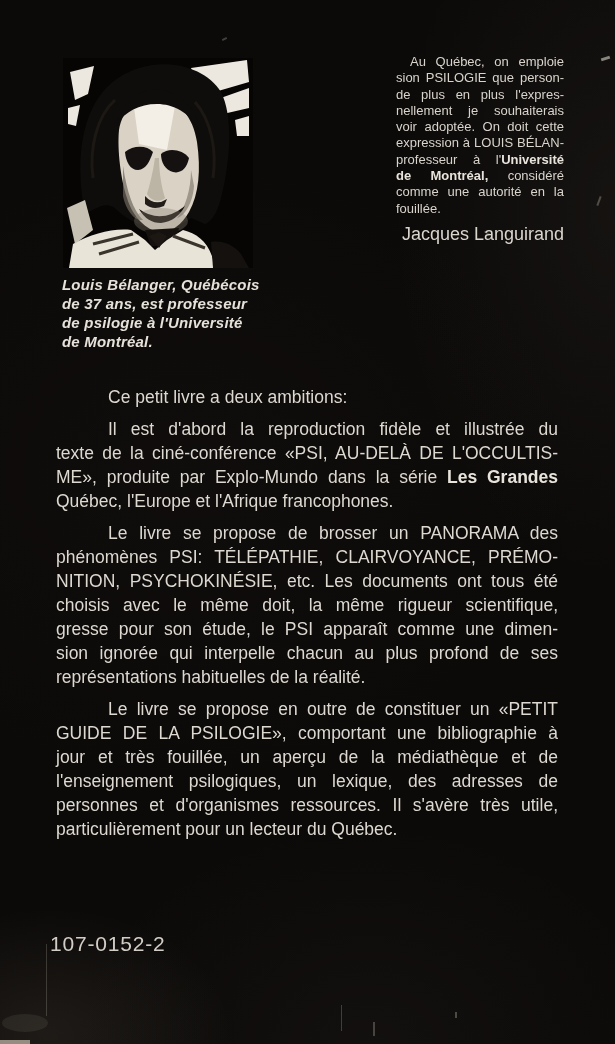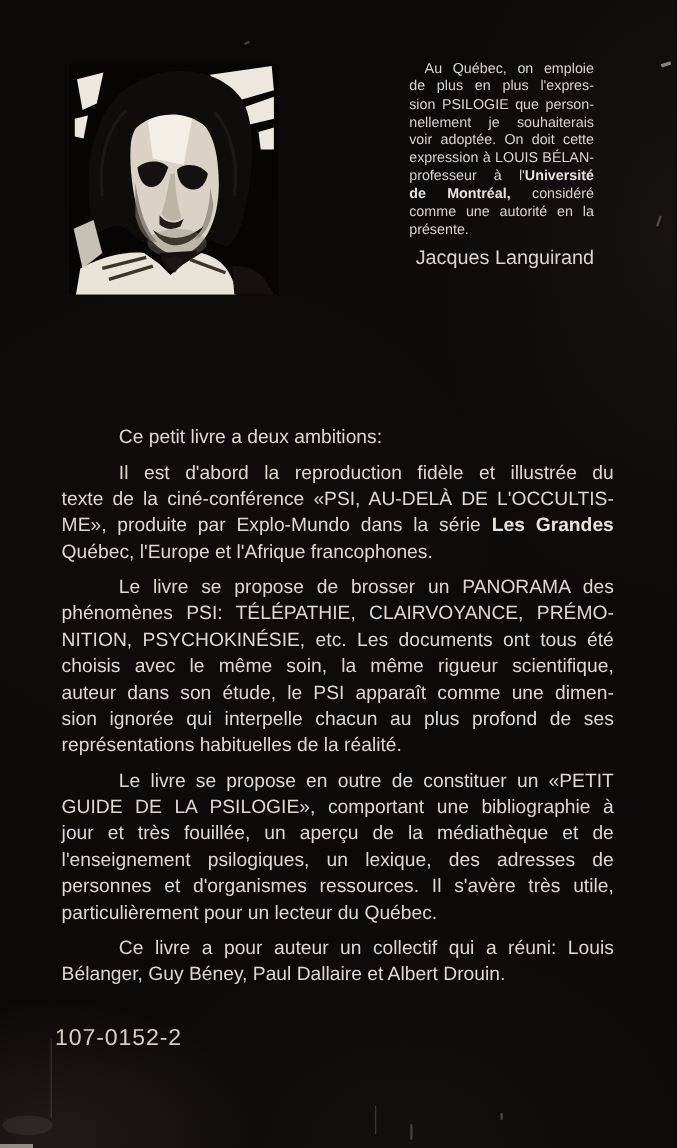--- a/index.html
+++ b/index.html
@@ -22,21 +22,21 @@
   }
   .caption{
     position:absolute;left:62px;top:275px;width:250px;
     font-size:15px;line-height:19px;
     font-weight:bold;font-style:italic;
     color:#e6e2da;
     letter-spacing:0.2px;
   }
   .caption .line{text-align:left;}
   .quote{
-    position:absolute;left:372px;top:54px;width:168px;
+    position:absolute;left:396px;top:54px;width:168px;
     font-size:13px;line-height:16.3px;
     color:#d8d4cc;
   }
   .quote .line{text-align:justify;text-align-last:justify;white-space:nowrap;}
   .quote .line.last{text-align-last:left;}
   .quote .line.indent{text-indent:14px;}
   .attribution{
     margin-top:9px;text-align:right;font-size:18px;color:#dad6ce;
   }
   .bodytext{
@@ -107,67 +107,69 @@
       <path d="M82,172 L116,170 L112,188 L88,188 Z" fill="#15110e"></path>
 
       <path d="M6,210 L10,186 C28,176 50,170 68,172 L82,182 L92,192 L104,182 L120,172 C136,176 148,186 152,210 Z" fill="#e9e4d8"></path>
       <path d="M86,178 L96,190 L104,178 L96,174 Z" fill="#1c1712"></path>
       <path d="M30,186 L70,176 M36,196 L76,184 M110,178 L142,190" stroke="#3a342c" stroke-width="3" fill="none"></path>
       <polygon points="4,150 22,142 30,172 12,186" fill="#ddd6c8" opacity="0.9"></polygon>
       <path d="M150,210 L148,184 C158,182 170,186 178,196 L186,210 Z" fill="#14110e"></path>
     </svg>
   </div>
 
+  <div class="caption">
+      <div class="line">Louis Bélanger, Québécois</div>
+      <div class="line">de 37 ans, est professeur</div>
+      <div class="line">de psilogie à l'Université</div>
+      <div class="line">de Montréal.</div>
+    </div>
 
   <div class="quote">
     <div>
         <div class="line indent">Au Québec, on emploie</div>
+        <div class="line">sion PSILOGIE que person-</div>
         <div class="line">de plus en plus l'expres-</div>
-        <div class="line">sion PSILOGIE que person-</div>
         <div class="line">nellement je souhaiterais</div>
         <div class="line">voir adoptée. On doit cette</div>
         <div class="line">expression à LOUIS BÉLAN-</div>
         <div class="line">professeur à l'<b>Université</b></div>
         <div class="line"><b>de Montréal,</b> considéré</div>
         <div class="line">comme une autorité en la</div>
-        <div class="line last">présente.</div>
+        <div class="line last">fouillée.</div>
       </div>
     <div class="attribution">Jacques Languirand</div>
   </div>
 
   <div class="bodytext">
     <div class="para">
         <div class="line indent last">Ce petit livre a deux ambitions:</div>
       </div>
     <div class="para">
         <div class="line indent">Il est d'abord la reproduction fidèle et illustrée du</div>
         <div class="line">texte de la ciné-conférence «PSI, AU-DELÀ DE L'OCCULTIS-</div>
         <div class="line">ME», produite par Explo-Mundo dans la série <b>Les Grandes</b></div>
         <div class="line last">Québec, l'Europe et l'Afrique francophones.</div>
       </div>
     <div class="para">
         <div class="line indent">Le livre se propose de brosser un PANORAMA des</div>
         <div class="line">phénomènes PSI: TÉLÉPATHIE, CLAIRVOYANCE, PRÉMO-</div>
         <div class="line">NITION, PSYCHOKINÉSIE, etc. Les documents ont tous été</div>
-        <div class="line">choisis avec le même soin, la même rigueur scientifique,</div>
-        <div class="line">auteur dans son étude, le PSI apparaît comme une dimen-</div>
+        <div class="line">choisis avec le même doit, la même rigueur scientifique,</div>
+        <div class="line">gresse pour son étude, le PSI apparaît comme une dimen-</div>
         <div class="line">sion ignorée qui interpelle chacun au plus profond de ses</div>
         <div class="line last">représentations habituelles de la réalité.</div>
       </div>
     <div class="para">
         <div class="line indent">Le livre se propose en outre de constituer un «PETIT</div>
         <div class="line">GUIDE DE LA PSILOGIE», comportant une bibliographie à</div>
         <div class="line">jour et très fouillée, un aperçu de la médiathèque et de</div>
         <div class="line">l'enseignement psilogiques, un lexique, des adresses de</div>
         <div class="line">personnes et d'organismes ressources. Il s'avère très utile,</div>
         <div class="line last">particulièrement pour un lecteur du Québec.</div>
-      </div>
-    <div class="para">
-        <div class="line indent">Ce livre a pour auteur un collectif qui a réuni: Louis</div>
-        <div class="line last">Bélanger, Guy Béney, Paul Dallaire et Albert Drouin.</div>
       </div>
   </div>
 
   <div class="code">107-0152-2</div>
 
   <div class="scratch s1"></div>
   <div class="scratch s2"></div>
   <div class="scratch s3"></div>
   <div class="scratch s4"></div>
   <div class="scratch s5"></div>

